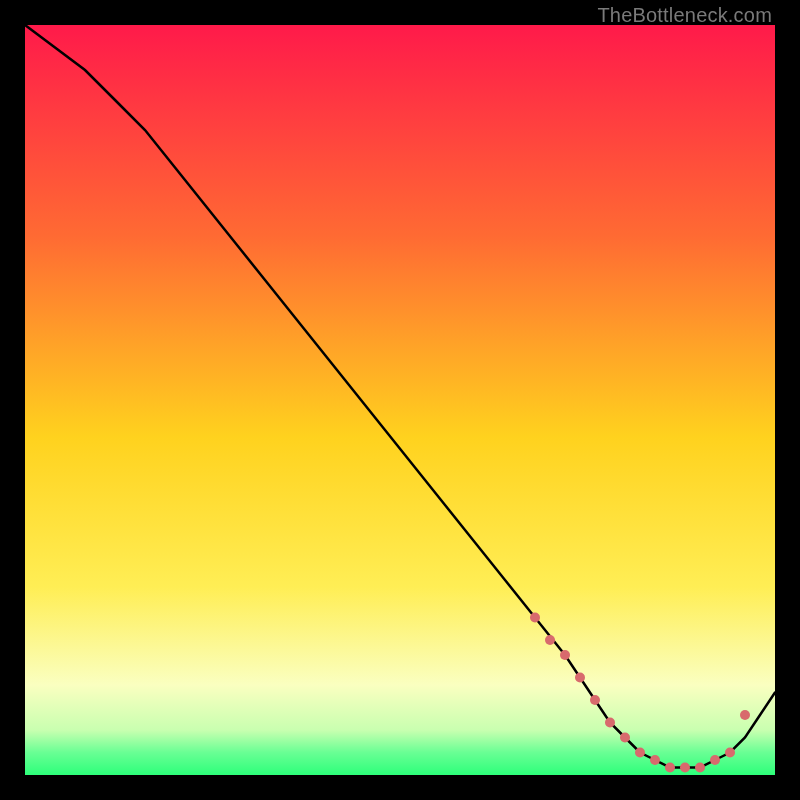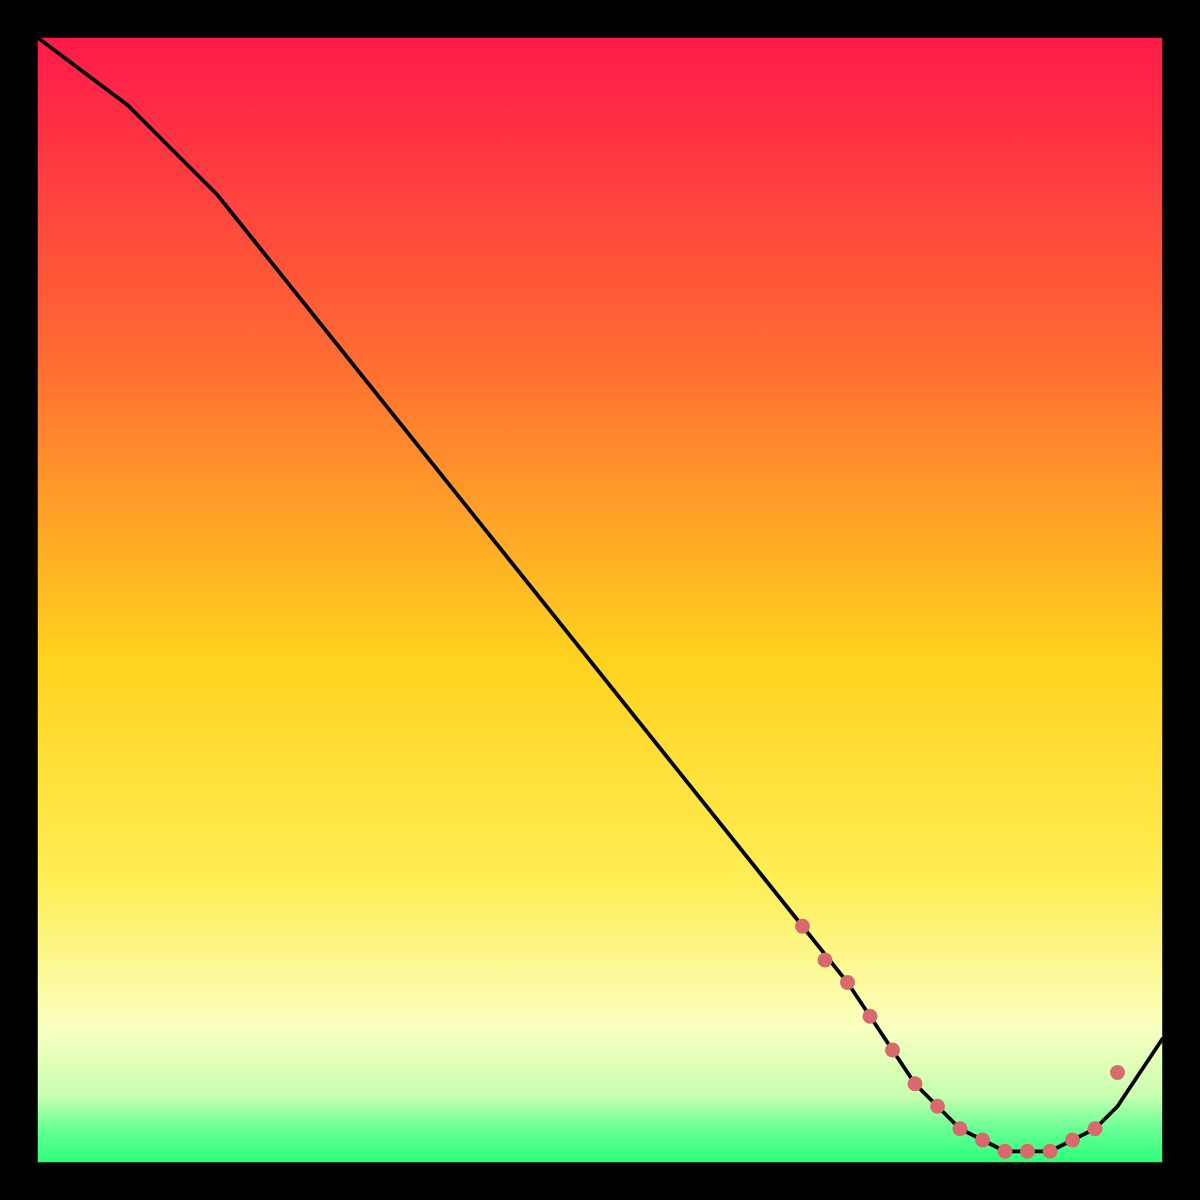--- a/index.html
+++ b/index.html
@@ -78,13 +78,14 @@
         <circle cx="630.0" cy="735.0" r="5" fill="#d86a6d"></circle>
         <circle cx="645.0" cy="742.5" r="5" fill="#d86a6d"></circle>
         <circle cx="660.0" cy="742.5" r="5" fill="#d86a6d"></circle>
         <circle cx="675.0" cy="742.5" r="5" fill="#d86a6d"></circle>
         <circle cx="690.0" cy="735.0" r="5" fill="#d86a6d"></circle>
         <circle cx="705.0" cy="727.5" r="5" fill="#d86a6d"></circle>
         <circle cx="720.0" cy="690.0" r="5" fill="#d86a6d"></circle>
       </svg>
   </div>
 
+  <div class="watermark">TheBottleneck.com</div>
 </div>
 
 </body></html>

